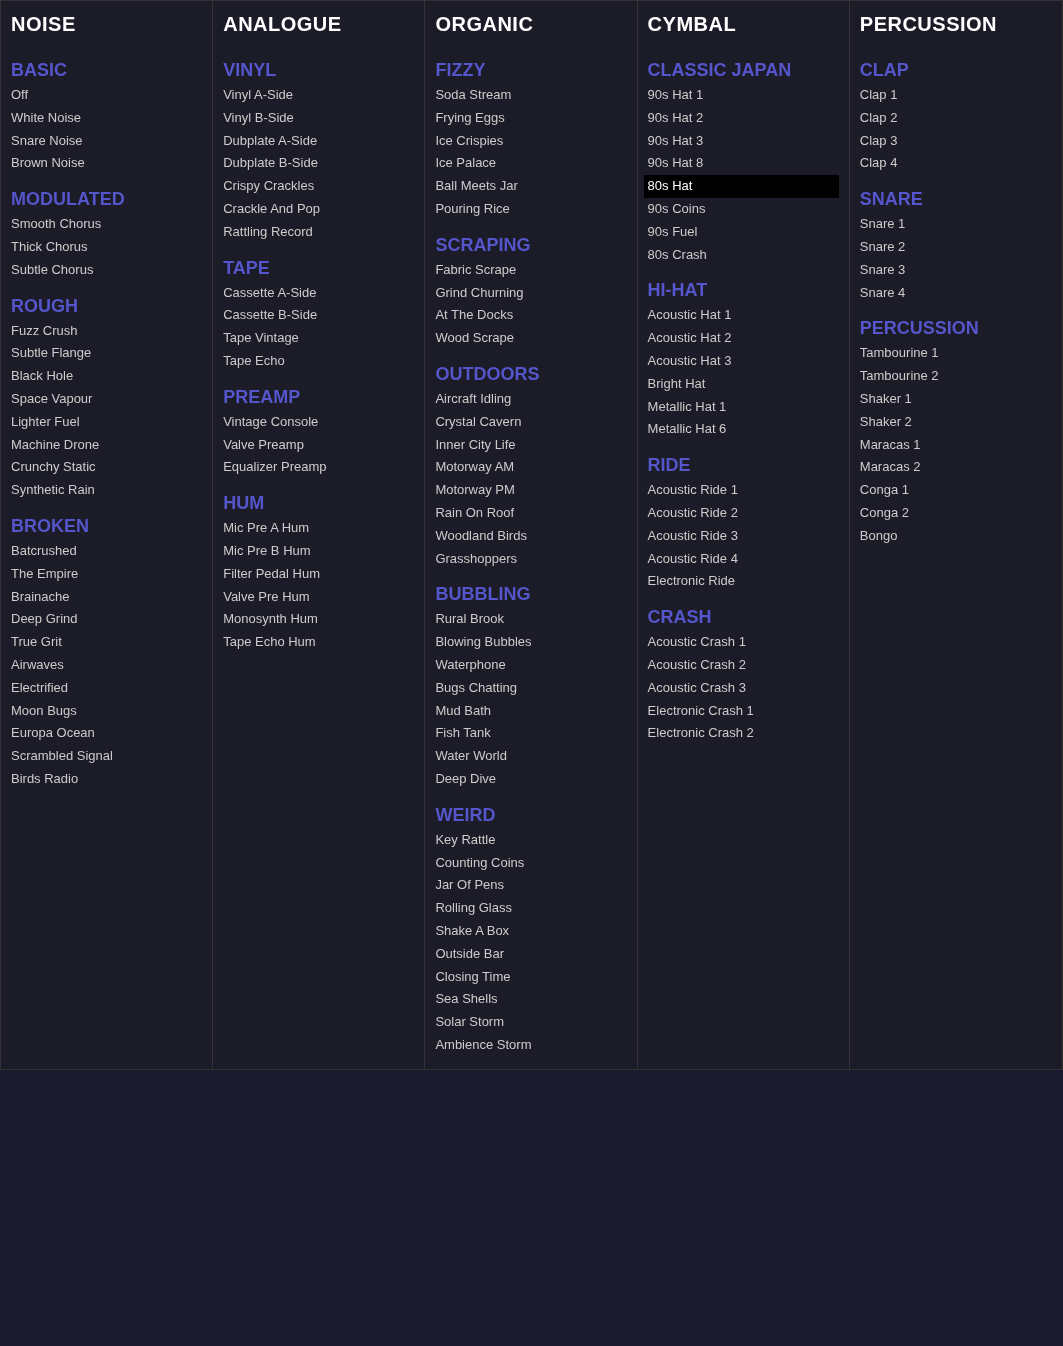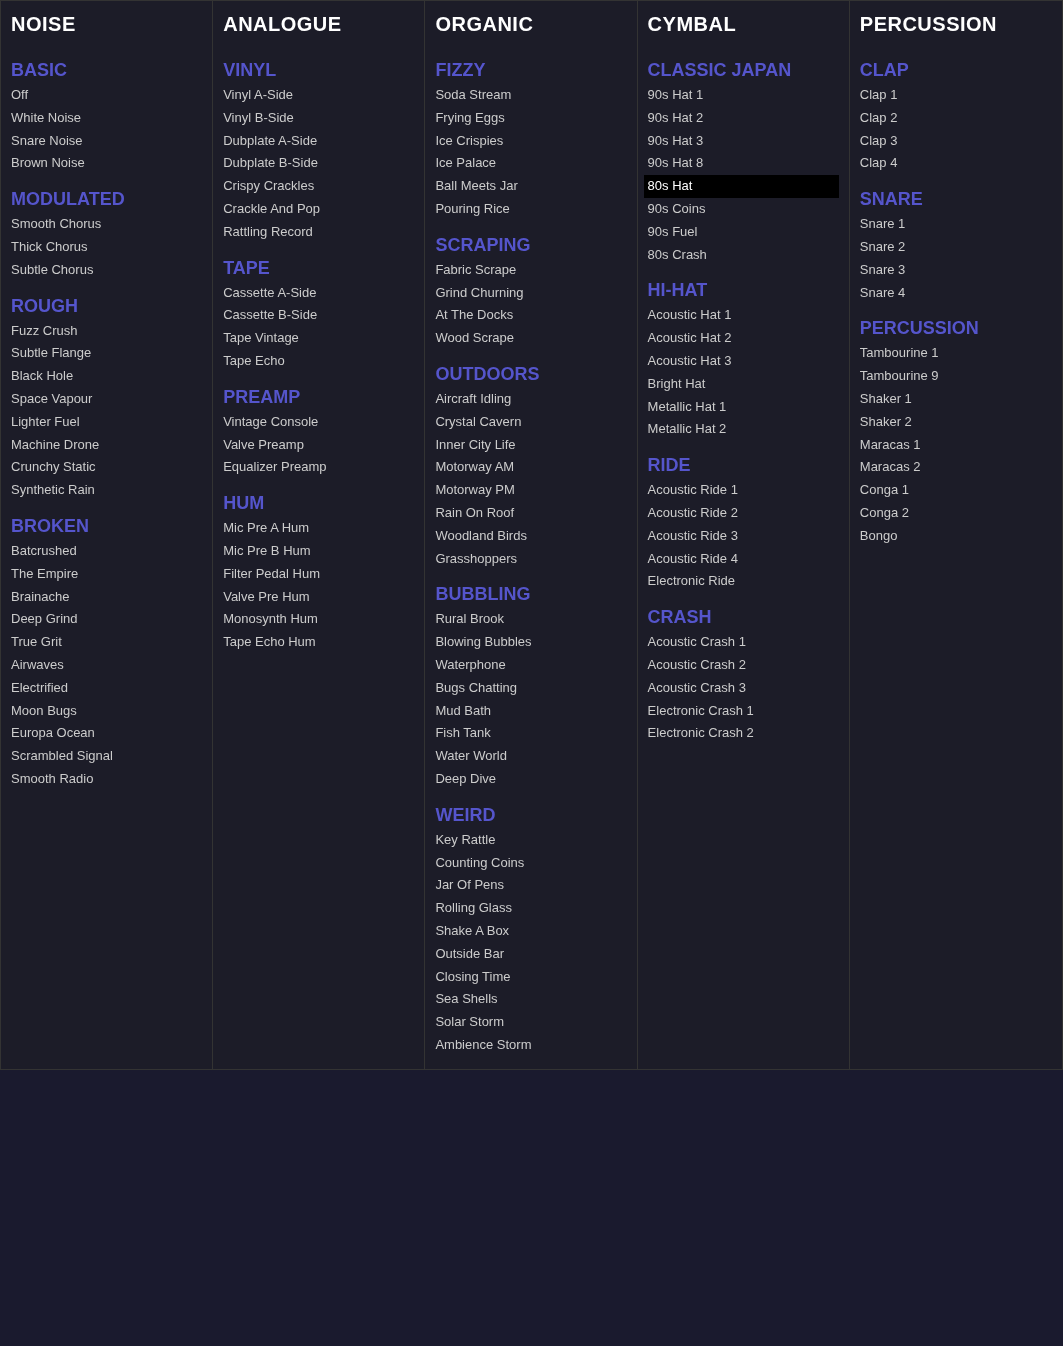--- a/index.html
+++ b/index.html
@@ -79,21 +79,21 @@
       <div class="item">Batcrushed</div>
       <div class="item">The Empire</div>
       <div class="item">Brainache</div>
       <div class="item">Deep Grind</div>
       <div class="item">True Grit</div>
       <div class="item">Airwaves</div>
       <div class="item">Electrified</div>
       <div class="item">Moon Bugs</div>
       <div class="item">Europa Ocean</div>
       <div class="item">Scrambled Signal</div>
-      <div class="item">Smooth Radio</div>
+      <div class="item">Birds Radio</div>
     </div>
     <div class="column">
       <div class="col-header">ANALOGUE</div>
       <div class="section-header">VINYL</div>
       <div class="item">Vinyl A-Side</div>
       <div class="item">Vinyl B-Side</div>
       <div class="item">Dubplate A-Side</div>
       <div class="item">Dubplate B-Side</div>
       <div class="item">Crispy Crackles</div>
       <div class="item">Crackle And Pop</div>
@@ -169,21 +169,21 @@
       <div class="item selected">80s Hat</div>
       <div class="item">90s Coins</div>
       <div class="item">90s Fuel</div>
       <div class="item">80s Crash</div>
       <div class="section-header">HI-HAT</div>
       <div class="item">Acoustic Hat 1</div>
       <div class="item">Acoustic Hat 2</div>
       <div class="item">Acoustic Hat 3</div>
       <div class="item">Bright Hat</div>
       <div class="item">Metallic Hat 1</div>
-      <div class="item">Metallic Hat 2</div>
+      <div class="item">Metallic Hat 6</div>
       <div class="section-header">RIDE</div>
       <div class="item">Acoustic Ride 1</div>
       <div class="item">Acoustic Ride 2</div>
       <div class="item">Acoustic Ride 3</div>
       <div class="item">Acoustic Ride 4</div>
       <div class="item">Electronic Ride</div>
       <div class="section-header">CRASH</div>
       <div class="item">Acoustic Crash 1</div>
       <div class="item">Acoustic Crash 2</div>
       <div class="item">Acoustic Crash 3</div>
@@ -197,21 +197,21 @@
       <div class="item">Clap 2</div>
       <div class="item">Clap 3</div>
       <div class="item">Clap 4</div>
       <div class="section-header">SNARE</div>
       <div class="item">Snare 1</div>
       <div class="item">Snare 2</div>
       <div class="item">Snare 3</div>
       <div class="item">Snare 4</div>
       <div class="section-header">PERCUSSION</div>
       <div class="item">Tambourine 1</div>
-      <div class="item">Tambourine 9</div>
+      <div class="item">Tambourine 2</div>
       <div class="item">Shaker 1</div>
       <div class="item">Shaker 2</div>
       <div class="item">Maracas 1</div>
       <div class="item">Maracas 2</div>
       <div class="item">Conga 1</div>
       <div class="item">Conga 2</div>
       <div class="item">Bongo</div>
     </div>
   </div>
 

